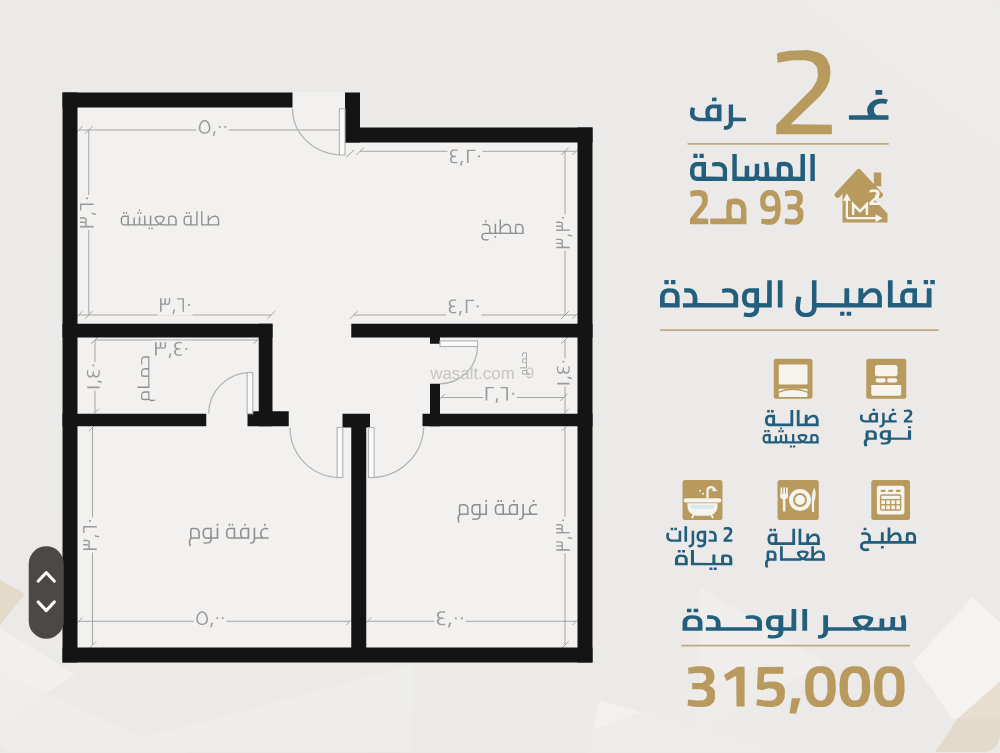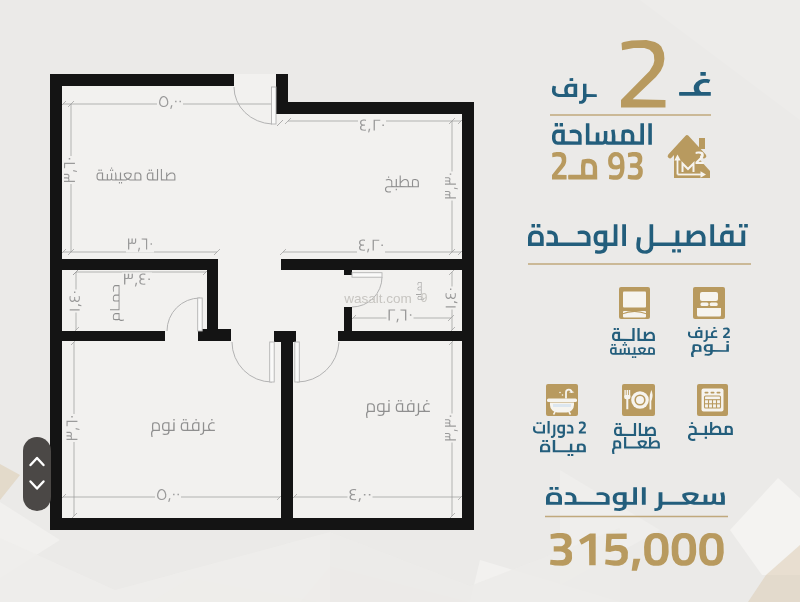--- a/index.html
+++ b/index.html
@@ -1,14 +1,14 @@
 <!DOCTYPE html>
 <html><head><meta charset="utf-8"><style>
 html,body{margin:0;padding:0;background:#ebeae8;font-family:"Liberation Sans", sans-serif;}
-#page{position:relative;width:800px;height:602px;overflow:hidden;background:#ebeae8;}
+#page{position:relative;width:800px;height:602px;overflow:hidden;background:#ebeae8;border-radius:14px;}
 </style></head><body>
 <div id="page">
 <svg width="800" height="602" viewBox="0 0 800 602">
 
 <rect x="0" y="0" width="800" height="602" fill="#ebeae8"></rect>
 
 <g>
 <polygon points="640,0 800,0 800,120" fill="#edecea"></polygon>
 <polygon points="730,530 778,478 800,498 800,575 762,575" fill="#f4f3f1"></polygon>
 <polygon points="766,575 800,545 800,602 748,602" fill="#dccab0" opacity="0.5"></polygon>

